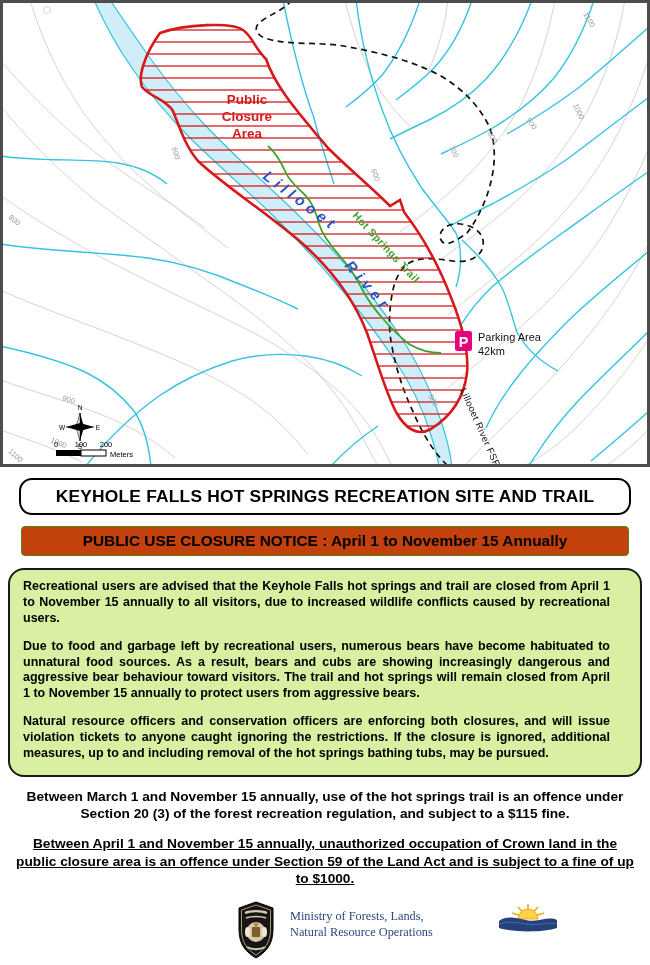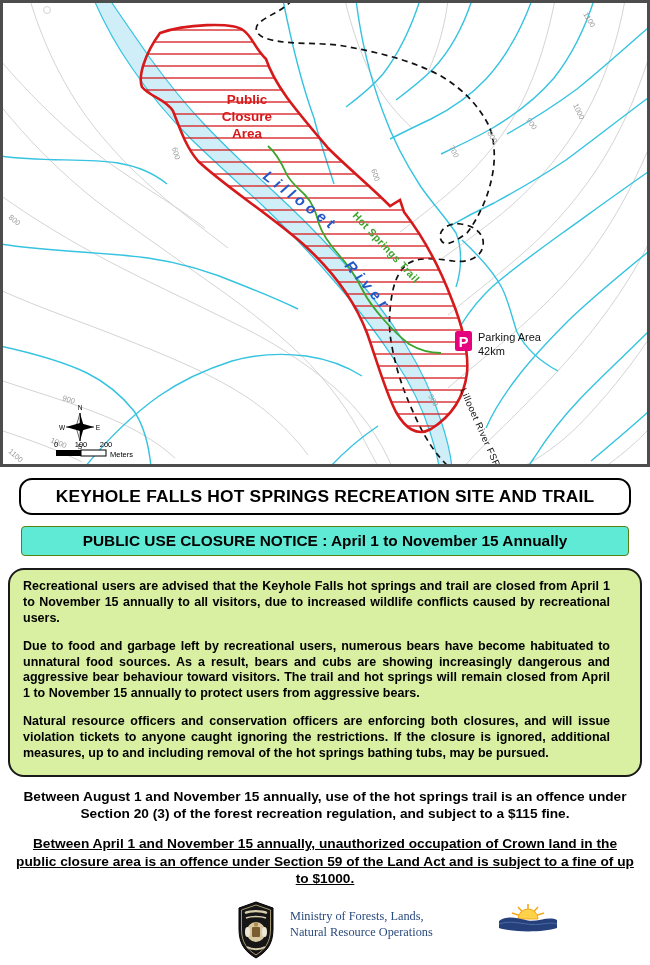--- a/index.html
+++ b/index.html
@@ -15,21 +15,21 @@
   
   .title-box {
     margin:11px 19px 0 19px;
     border:2px solid #000; border-radius:13px; background:#fff;
     text-align:center; font-weight:bold; font-size:17.4px;
     padding:6px 2px; letter-spacing:0.2px;
   }
   
   .banner {
     margin:11px 21px 0 21px;
-    background:#5eead4; border:1px solid #54810f; border-radius:4px;
+    background:#c2410c; border:1px solid #54810f; border-radius:4px;
     text-align:center; font-weight:bold; font-size:15.4px;
     padding:5px 2px; color:#000;
   }
   
   .notice-box {
     margin:12px 8px 0 8px;
     background:#d9efa1; border:2px solid #1a1a1a; border-radius:16px;
     padding:9px 13px 1px 13px;
     font-weight:bold; font-size:12.5px; line-height:1.27;
     text-align:justify;
@@ -181,21 +181,21 @@
 
 <div class="banner">PUBLIC USE CLOSURE NOTICE : April 1 to November 15 Annually</div>
 
 <div class="notice-box">
   <p>Recreational users are advised that the Keyhole Falls hot springs and trail are closed from April 1 to November 15 annually  to all visitors, due to increased wildlife conflicts caused by recreational users.</p>
   <p>Due to food and garbage left by recreational users, numerous bears have become habituated to unnatural food sources. As a result, bears and cubs are showing increasingly dangerous and aggressive bear behaviour toward visitors. The trail and hot springs will remain closed from April 1 to November 15 annually  to protect users from aggressive bears.</p>
   <p>Natural resource officers and conservation officers are enforcing both closures, and will issue violation tickets to anyone caught ignoring the restrictions. If the closure is ignored, additional measures, up to and including removal of the hot springs bathing tubs, may be pursued.</p>
 </div>
 
 <div class="legal">
-  <p class="p1">Between August 1 and November 15 annually, use of the hot springs trail is an offence under Section 20 (3) of the forest recreation regulation, and subject to a $115 fine.</p>
+  <p class="p1">Between March 1 and November 15 annually, use of the hot springs trail is an offence under Section 20 (3) of the forest recreation regulation, and subject to a $115 fine.</p>
   <p class="p3">Between April 1 and November 15 annually, unauthorized occupation of Crown land in the public closure area is an offence under Section 59 of the Land Act and is subject to a fine of up to $1000.</p>
 </div>
 
 <div class="footer">
 
   <div class="badge">
     <svg width="40" height="58" viewBox="0 0 40 58">
       <path d="M 20,1 L 37,7 L 37,28 C 37,44 30,51 20,57 C 10,51 3,44 3,28 L 3,7 Z" fill="#161616" stroke="#000" stroke-width="1"></path>
       <path d="M 20,4 L 34.5,9 L 34.5,28 C 34.5,42 28.5,48.5 20,54 C 11.5,48.5 5.5,42 5.5,28 L 5.5,9 Z" fill="none" stroke="#cbb98b" stroke-width="0.8"></path>
       <path d="M 9,12 C 14.5,9.5 25.5,9.5 31,12" fill="none" stroke="#d9cfae" stroke-width="2.4"></path>

